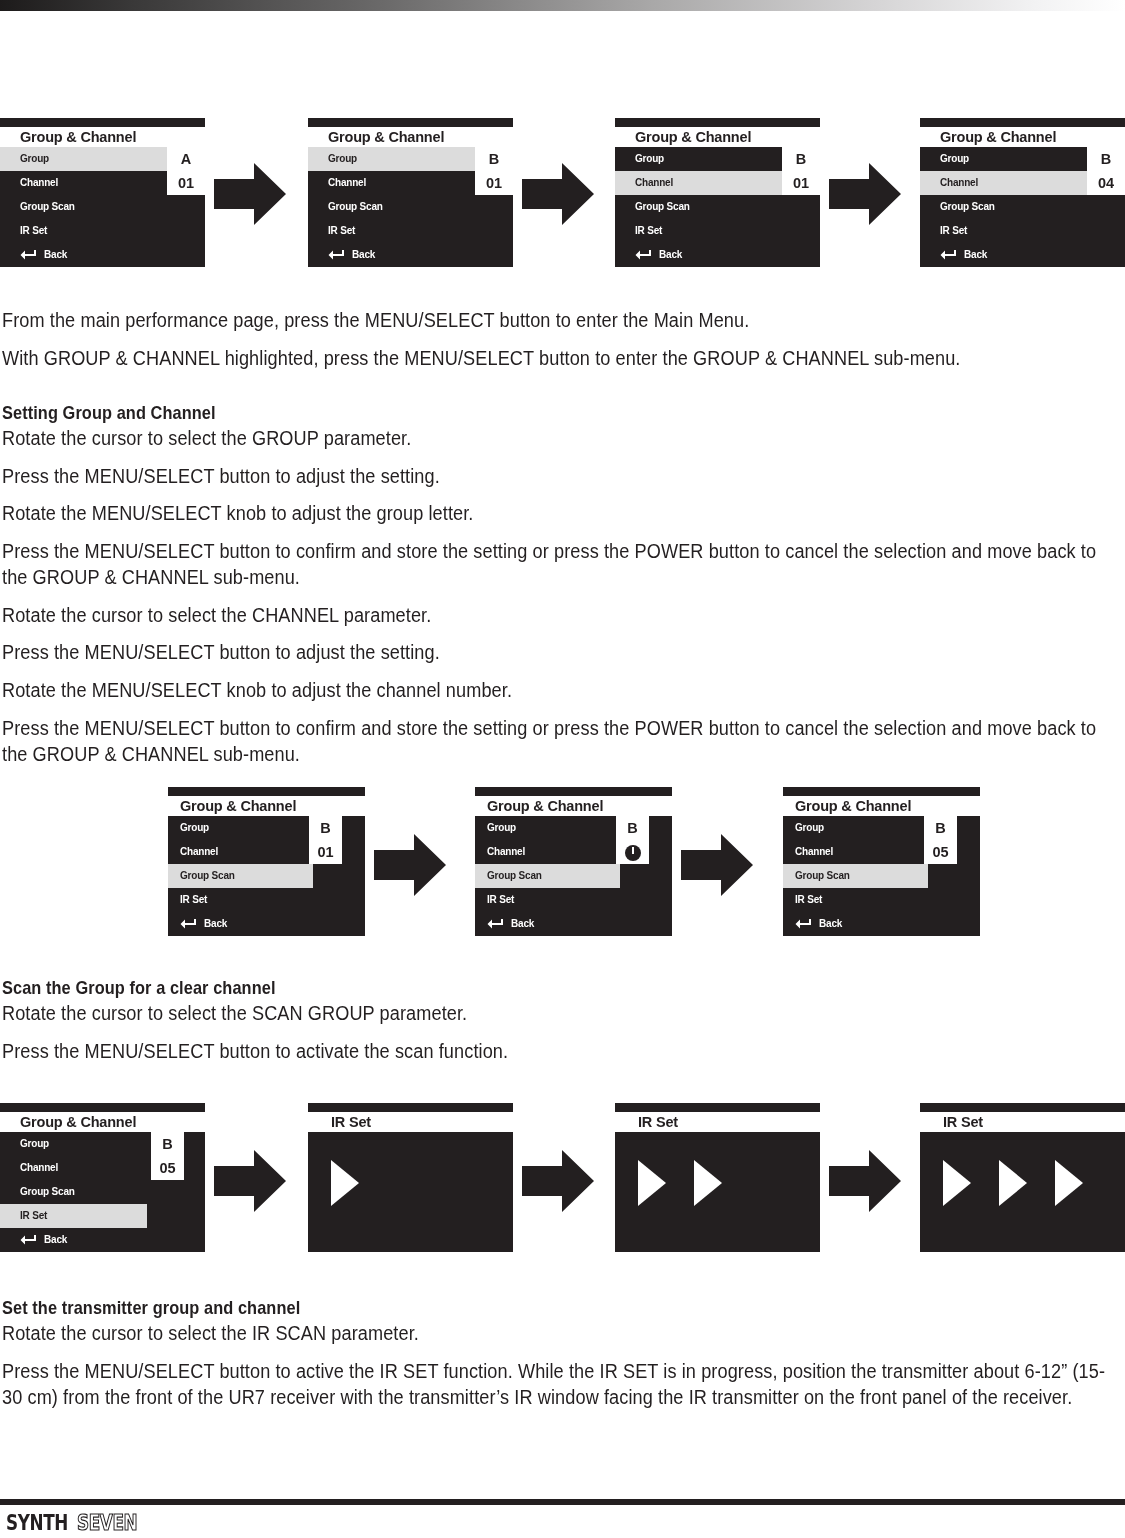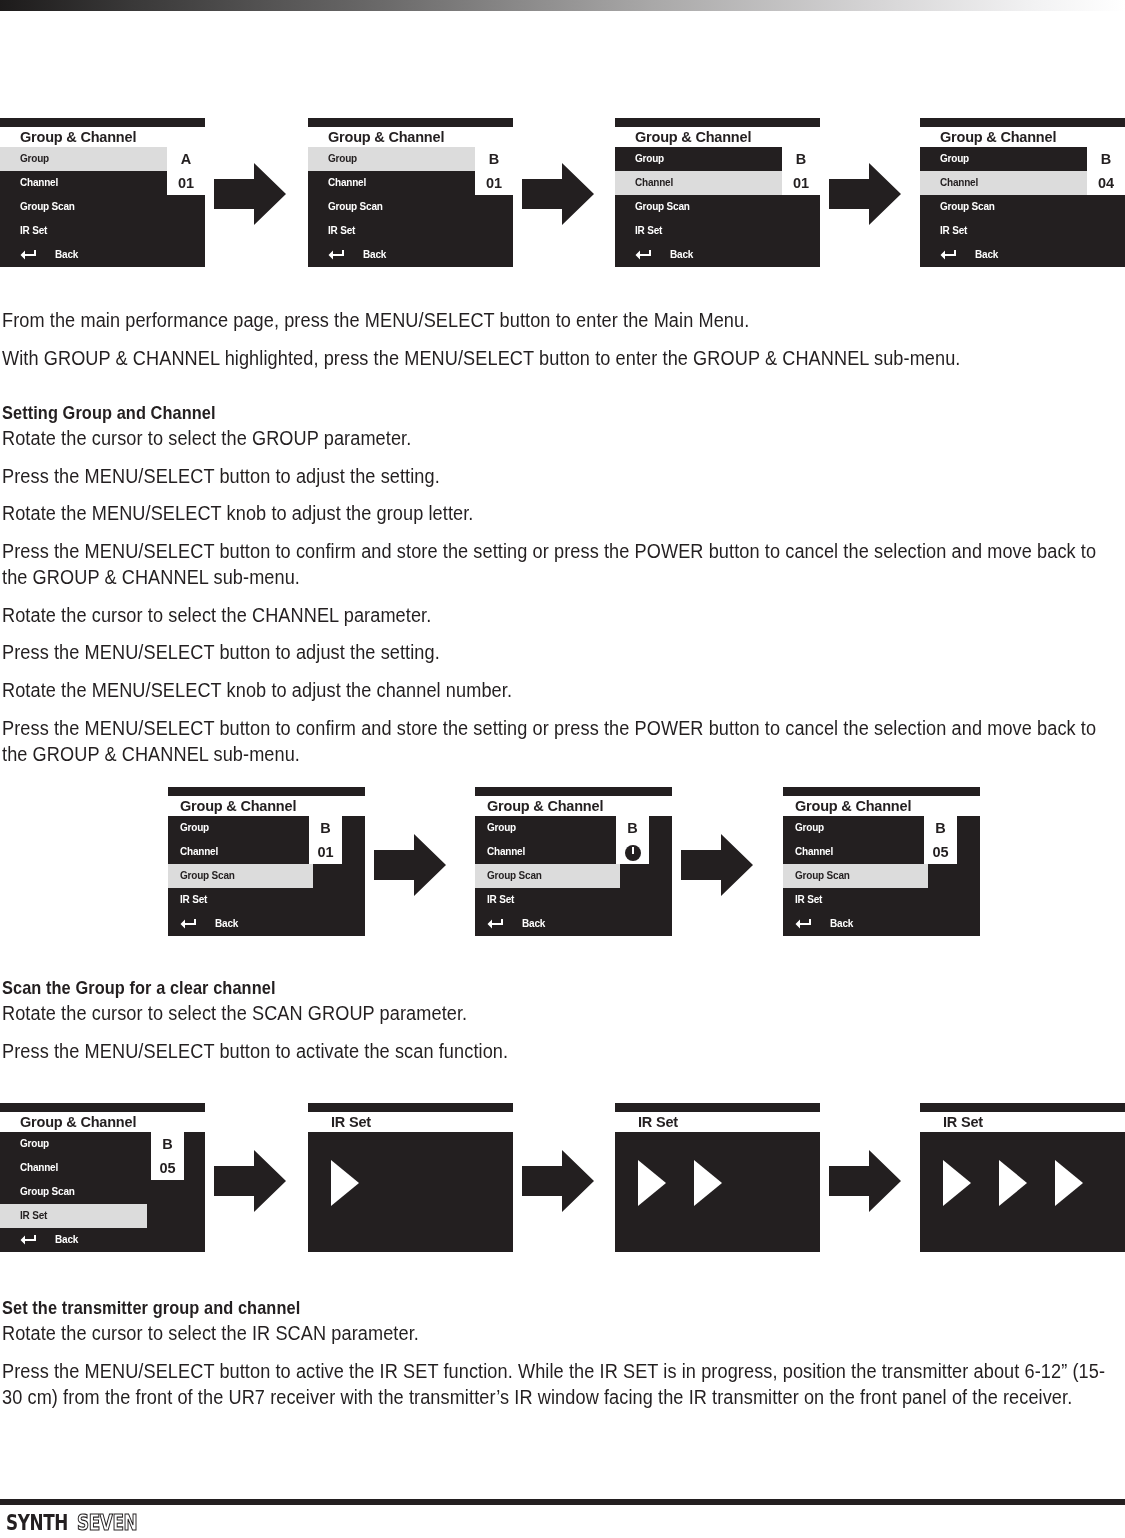--- a/index.html
+++ b/index.html
@@ -103,21 +103,21 @@
   .spinner::after {
     content: "";
     position: absolute;
     left: 50%; top: 2px;
     margin-left: -1px;
     width: 2px; height: 7px;
     background: #ffffff;
   }
 
   
-  .backrow .lbl { display: flex; align-items: center; gap: 18px; }
+  .backrow .lbl { display: flex; align-items: center; gap: 7px; }
   .back-arrow {
     display: inline-block;
     width: 17px; height: 12px;
     position: relative;
     flex: 0 0 auto;
   }
   .back-arrow svg { display: block; }
 
   
   .flowarrow {

